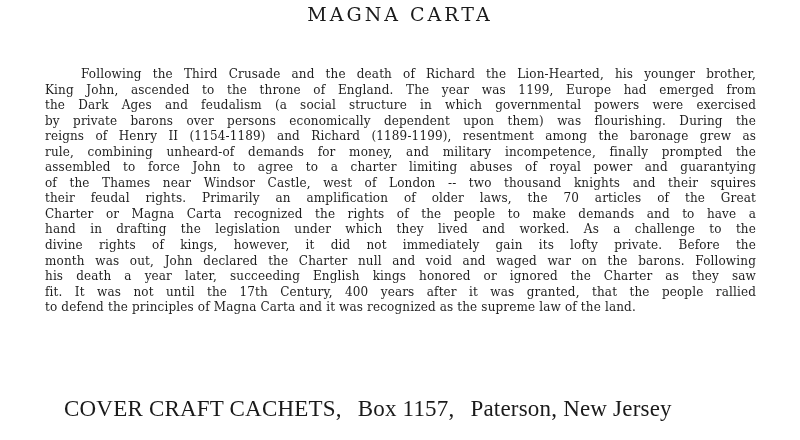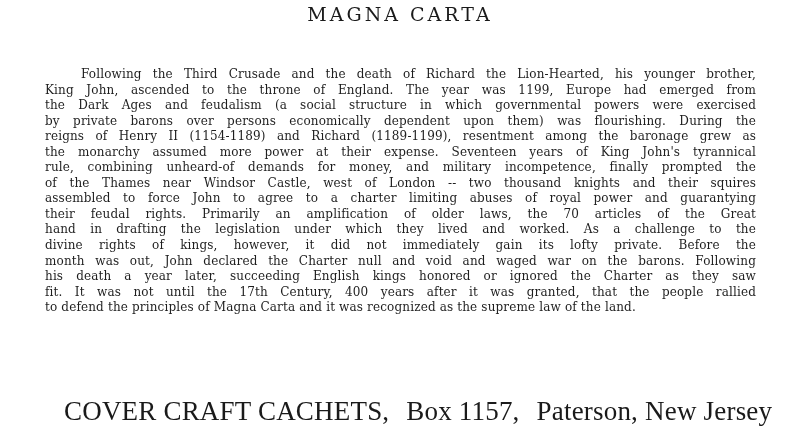--- a/index.html
+++ b/index.html
@@ -58,21 +58,21 @@
     }
     .body-text .line.last {
       text-align-last: left;
     }
     .footer {
       position: absolute;
       top: 396px;
       left: 64px;
       width: 700px;
       font-family: "Liberation Serif", serif;
-      font-size: 27px;
+      font-size: 23px;
       letter-spacing: 0.2px;
       color: #1a1a1a;
       white-space: nowrap;
     }
     .footer span { margin-right: 10px; }
   </style>
 </head>
 <body>
 
 <div class="top-fragment">
@@ -83,25 +83,25 @@
 </div>
 
 <div class="title">MAGNA CARTA</div>
 
 <div class="body-text">
   <span class="line first">Following the Third Crusade and the death of Richard the Lion-Hearted, his younger brother,</span>
   <span class="line">King John, ascended to the throne of England.   The year was 1199, Europe had emerged from</span>
   <span class="line">the Dark Ages and feudalism (a social structure in which governmental powers were exercised</span>
   <span class="line">by private barons over persons economically dependent upon them) was flourishing.   During the</span>
   <span class="line">reigns of Henry II (1154-1189) and Richard (1189-1199), resentment among the baronage grew as</span>
-  <span class="line">the monarchy assumed more power at their expense.   Seventeen years of King John's tyrannical</span>
   <span class="line">rule, combining unheard-of demands for money, and military incompetence, finally prompted the</span>
+  <span class="line">assembled to force John to agree to a charter limiting abuses of royal power and guarantying</span>
   <span class="line">of the Thames near Windsor Castle, west of London -- two thousand knights and their squires</span>
-  <span class="line">assembled to force John to agree to a charter limiting abuses of royal power and guarantying</span>
   <span class="line">their feudal rights.   Primarily an amplification of older laws, the 70 articles of the Great</span>
+  <span class="line">Charter or Magna Carta recognized the rights of the people to make demands and to have a</span>
   <span class="line">hand in drafting the legislation under which they lived and worked.   As a challenge to the</span>
   <span class="line">divine rights of kings, however, it did not immediately gain its lofty private.   Before the</span>
   <span class="line">month was out, John declared the Charter null and void and waged war on the barons.   Following</span>
   <span class="line">his death a year later, succeeding English kings honored or ignored the Charter as they saw</span>
   <span class="line">fit.   It was not until the 17th Century, 400 years after it was granted, that the people rallied</span>
   <span class="line last">to defend the principles of Magna Carta and it was recognized as the supreme law of the land.</span>
 </div>
 
 <div class="footer">
   <span>COVER CRAFT CACHETS,</span>

